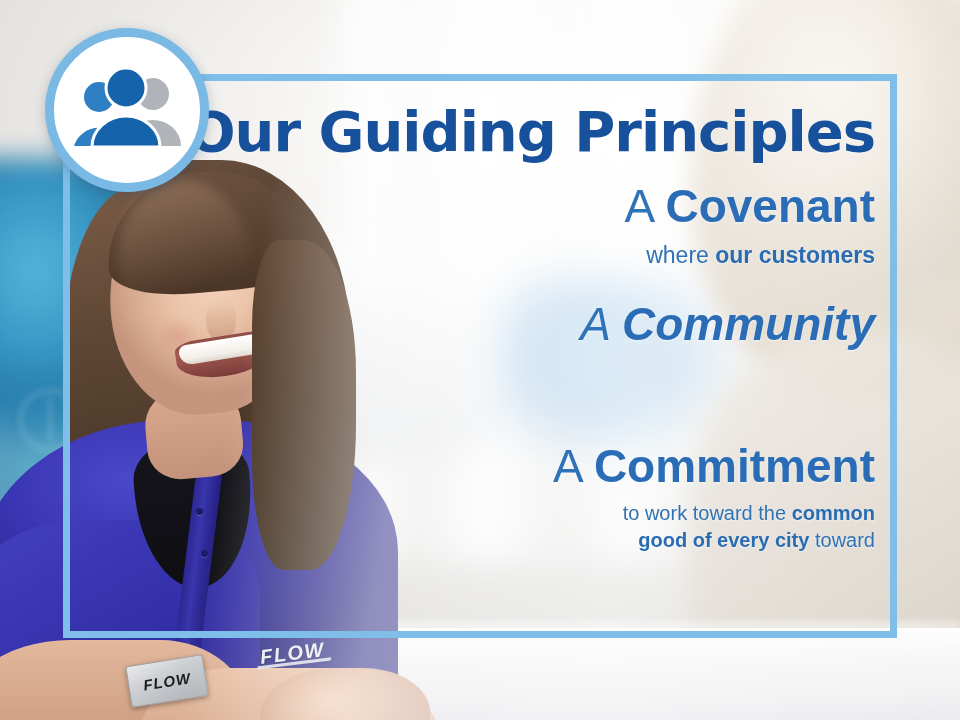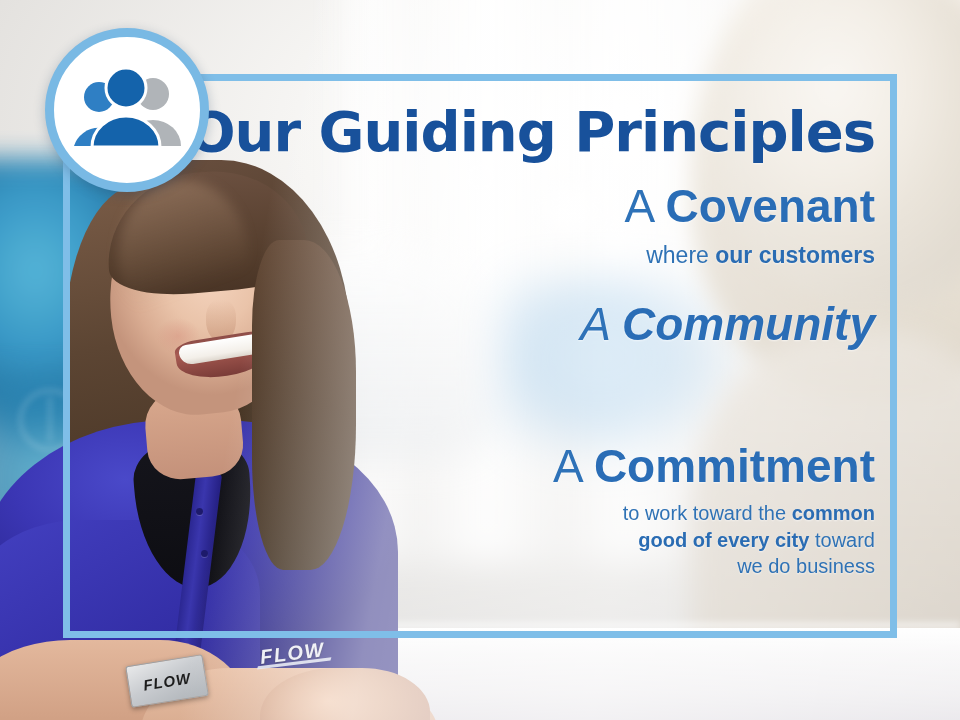--- a/index.html
+++ b/index.html
@@ -399,21 +399,20 @@
       </div>
     </div>
 
     <div class="principle p3">
       <div class="headline">
         <span class="art">A </span><span class="key">Commitment</span>
       </div>
       <div class="sub">
         <span class="ln"><span>to work toward the </span><b>common</b></span>
         <span class="ln"><b>good of every city</b><span> toward</span></span>
-        <span class="ln">we do business</span>
       </div>
     </div>
   </div>
 
   <div class="badge">
     <svg width="112" height="84" viewBox="0 0 112 84">
 
       <g>
         <circle cx="82" cy="26" r="16" fill="#b0b4b8"></circle>
         <path d="M54 78 a28 26 0 0 1 56 0 z" fill="#b0b4b8"></path>

